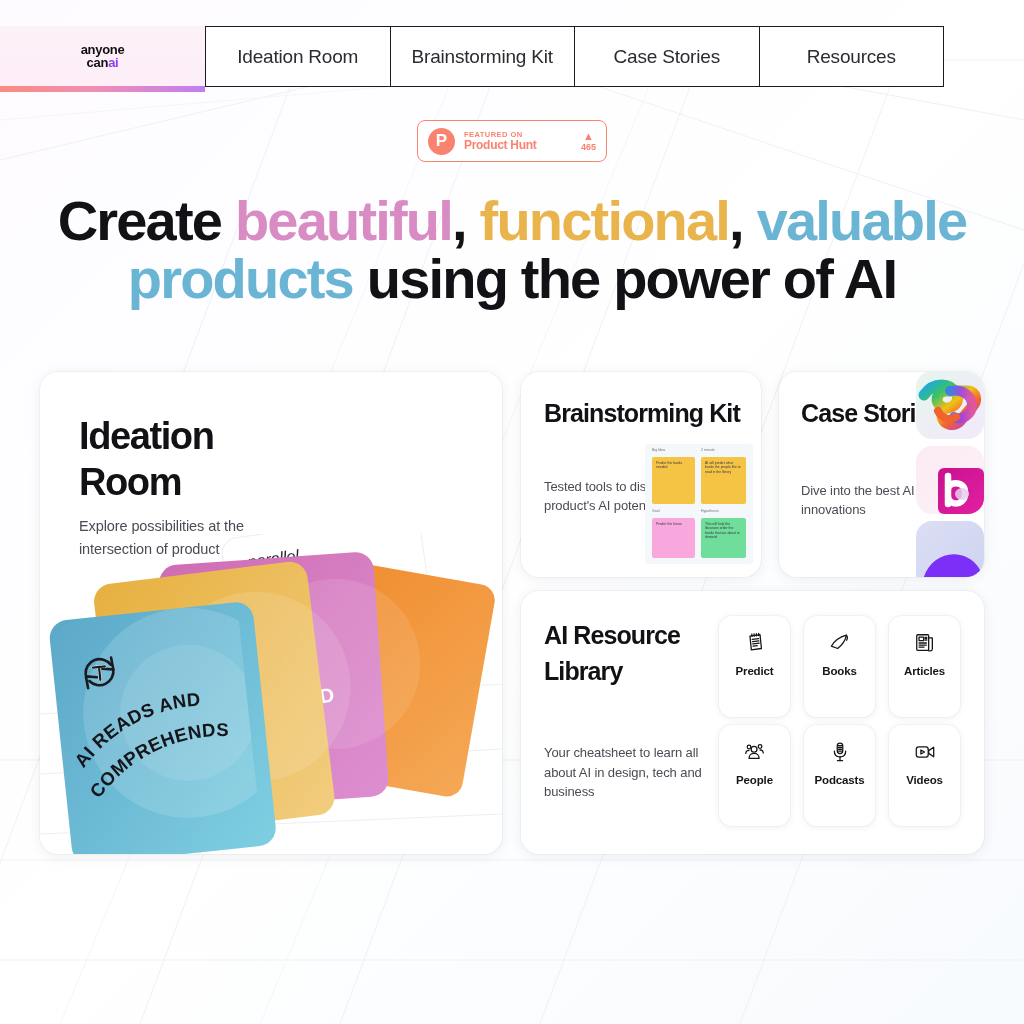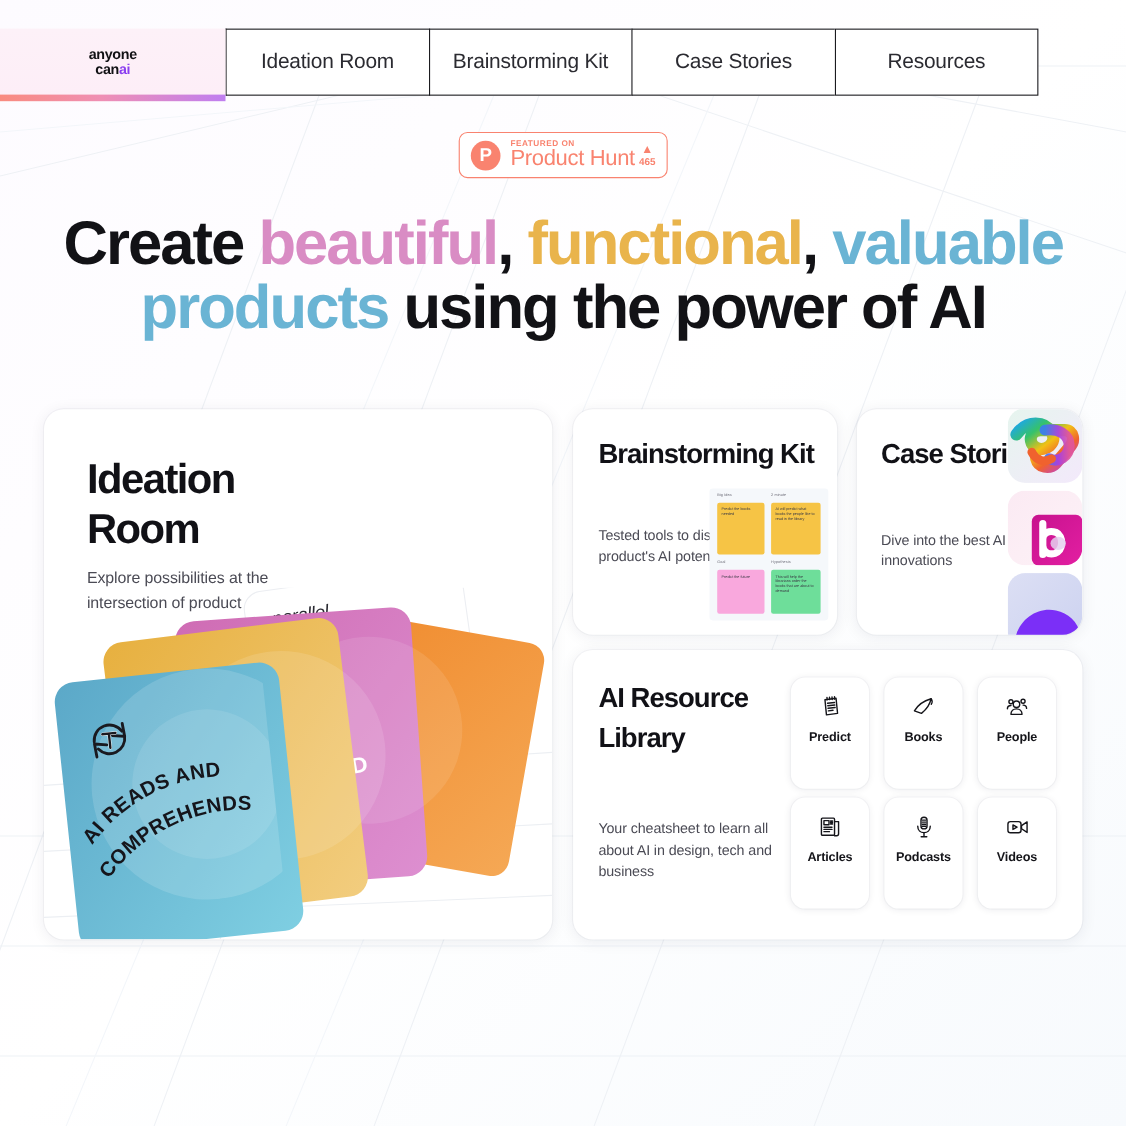--- a/index.html
+++ b/index.html
@@ -94,21 +94,21 @@
     font-size: 17px; font-weight: 700;
     font-family: "Liberation Sans", sans-serif;
     flex: 0 0 auto;
   }
   .ph-text { margin-left: 9px; line-height: 1.05; }
   .ph-sub {
     font-size: 7.5px; font-weight: 700; letter-spacing: 0.45px;
     color: #f9836f; text-transform: uppercase; display: block;
   }
   .ph-name {
-    font-size: 20px; font-weight: 400; color: #f9836f; display: block;
+    font-size: 12px; font-weight: 700; color: #f9836f; display: block;
     letter-spacing: -0.3px;
   }
   .ph-votes {
     margin-left: auto; text-align: center; line-height: 1.0;
     color: #f9836f;
   }
   .ph-arrow { font-size: 11px; display: block; }
   .ph-count { font-size: 9px; font-weight: 700; display: block; margin-top: 1px;}
 
   
@@ -524,42 +524,42 @@
             <path d="M2.5 15.5 C6 9.5, 12 5.5, 19 3.5 C18 9, 14 14.5, 9.5 18 Z"></path>
             <path d="M19 3.5 C20.5 5.5, 20.2 7.5, 19.2 9"></path>
           </svg>
         </span>
         <span class="tile-label">Books</span>
       </div>
 
       <div class="tile">
         <span class="tile-icon">
           <svg viewBox="0 0 24 24" fill="none" stroke="#15151a" stroke-width="1.4" stroke-linecap="round" stroke-linejoin="round">
+            <rect x="3" y="3" width="13" height="17" rx="1"></rect>
+            <path d="M16 6.5 L20 6.5 L20 18.5 C20 19.6, 19.1 20.5, 18 20.5 L16 20.5"></path>
+            <rect x="5.5" y="5.5" width="5" height="4"></rect>
+            <path d="M12 5.8 L14 5.8 M12 7.3 L14 7.3 M12 8.8 L14 8.8"></path>
+            <path d="M5.5 12 L13.5 12 M5.5 14.2 L13.5 14.2 M5.5 16.4 L11 16.4"></path>
+          </svg>
+        </span>
+        <span class="tile-label">Articles</span>
+      </div>
+
+      <div class="tile">
+        <span class="tile-icon">
+          <svg viewBox="0 0 24 24" fill="none" stroke="#15151a" stroke-width="1.4" stroke-linecap="round" stroke-linejoin="round">
             <circle cx="11" cy="9" r="3.2"></circle>
             <path d="M5.5 19 C5.5 15.6, 8 13.6, 11 13.6 C14 13.6, 16.5 15.6, 16.5 19 Z"></path>
             <circle cx="5.5" cy="6.5" r="2"></circle>
             <path d="M2 13.5 C2 11.4, 3.6 10.2, 5.5 10.2"></path>
             <circle cx="17.5" cy="6" r="2"></circle>
             <path d="M17.5 9.8 C19.4 9.8, 21 11, 21 13.1"></path>
           </svg>
         </span>
         <span class="tile-label">People</span>
-      </div>
-
-      <div class="tile">
-        <span class="tile-icon">
-          <svg viewBox="0 0 24 24" fill="none" stroke="#15151a" stroke-width="1.4" stroke-linecap="round" stroke-linejoin="round">
-            <rect x="3" y="3" width="13" height="17" rx="1"></rect>
-            <path d="M16 6.5 L20 6.5 L20 18.5 C20 19.6, 19.1 20.5, 18 20.5 L16 20.5"></path>
-            <rect x="5.5" y="5.5" width="5" height="4"></rect>
-            <path d="M12 5.8 L14 5.8 M12 7.3 L14 7.3 M12 8.8 L14 8.8"></path>
-            <path d="M5.5 12 L13.5 12 M5.5 14.2 L13.5 14.2 M5.5 16.4 L11 16.4"></path>
-          </svg>
-        </span>
-        <span class="tile-label">Articles</span>
       </div>
 
       <div class="tile">
         <span class="tile-icon">
           <svg viewBox="0 0 24 24" fill="none" stroke="#15151a" stroke-width="1.4" stroke-linecap="round" stroke-linejoin="round">
             <rect x="9" y="2.2" width="6" height="11.5" rx="3"></rect>
             <path d="M10.3 5 L13.7 5 M10.3 7 L13.7 7 M10.3 9 L13.7 9 M10.3 11 L13.7 11"></path>
             <path d="M5.8 11 C5.8 15.2, 8.6 17.4, 12 17.4 C15.4 17.4, 18.2 15.2, 18.2 11"></path>
             <path d="M12 17.4 L12 21.2 M9.2 21.4 L14.8 21.4"></path>
           </svg>

